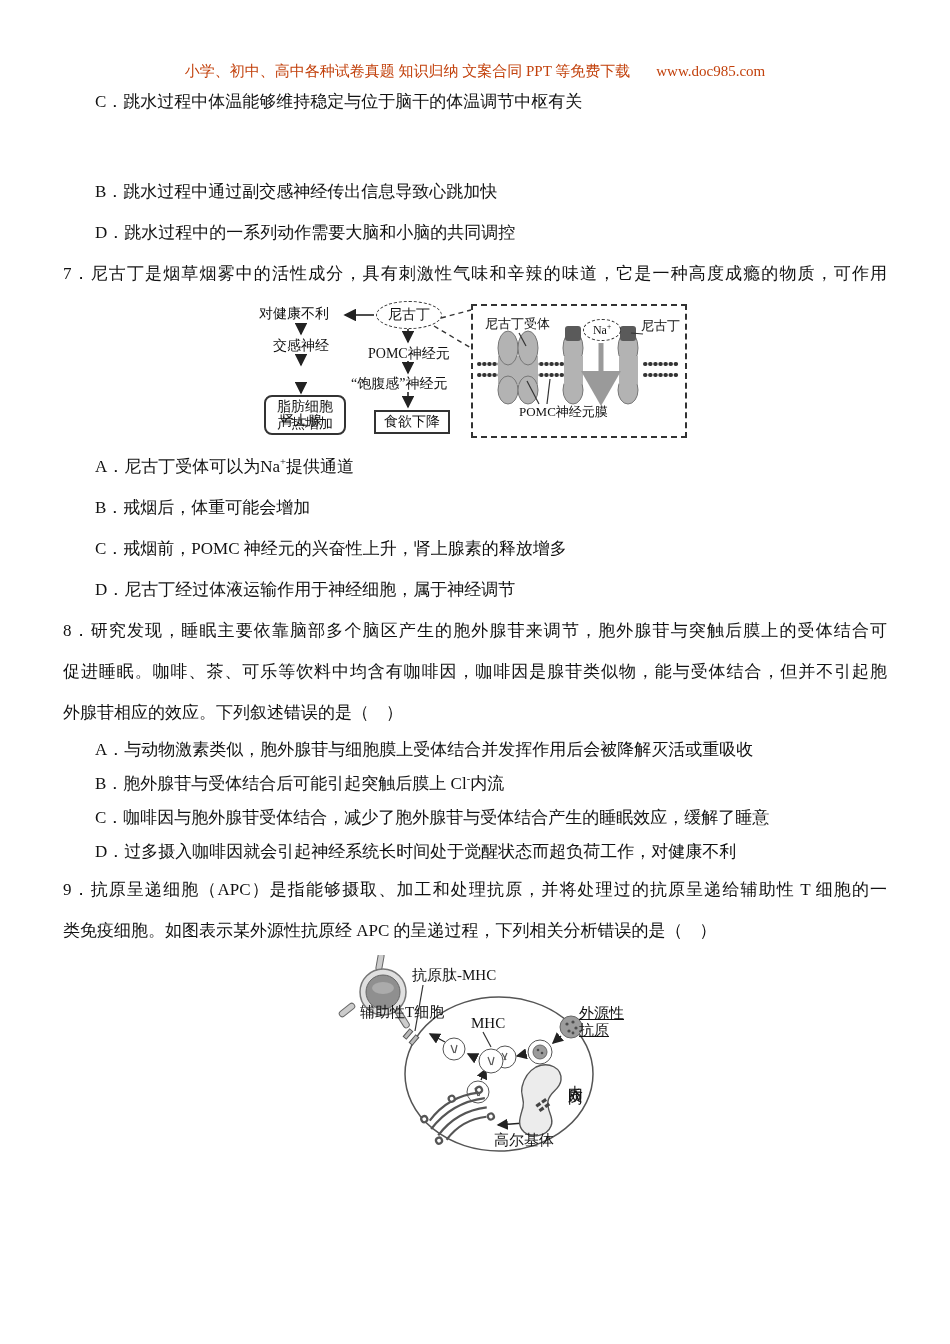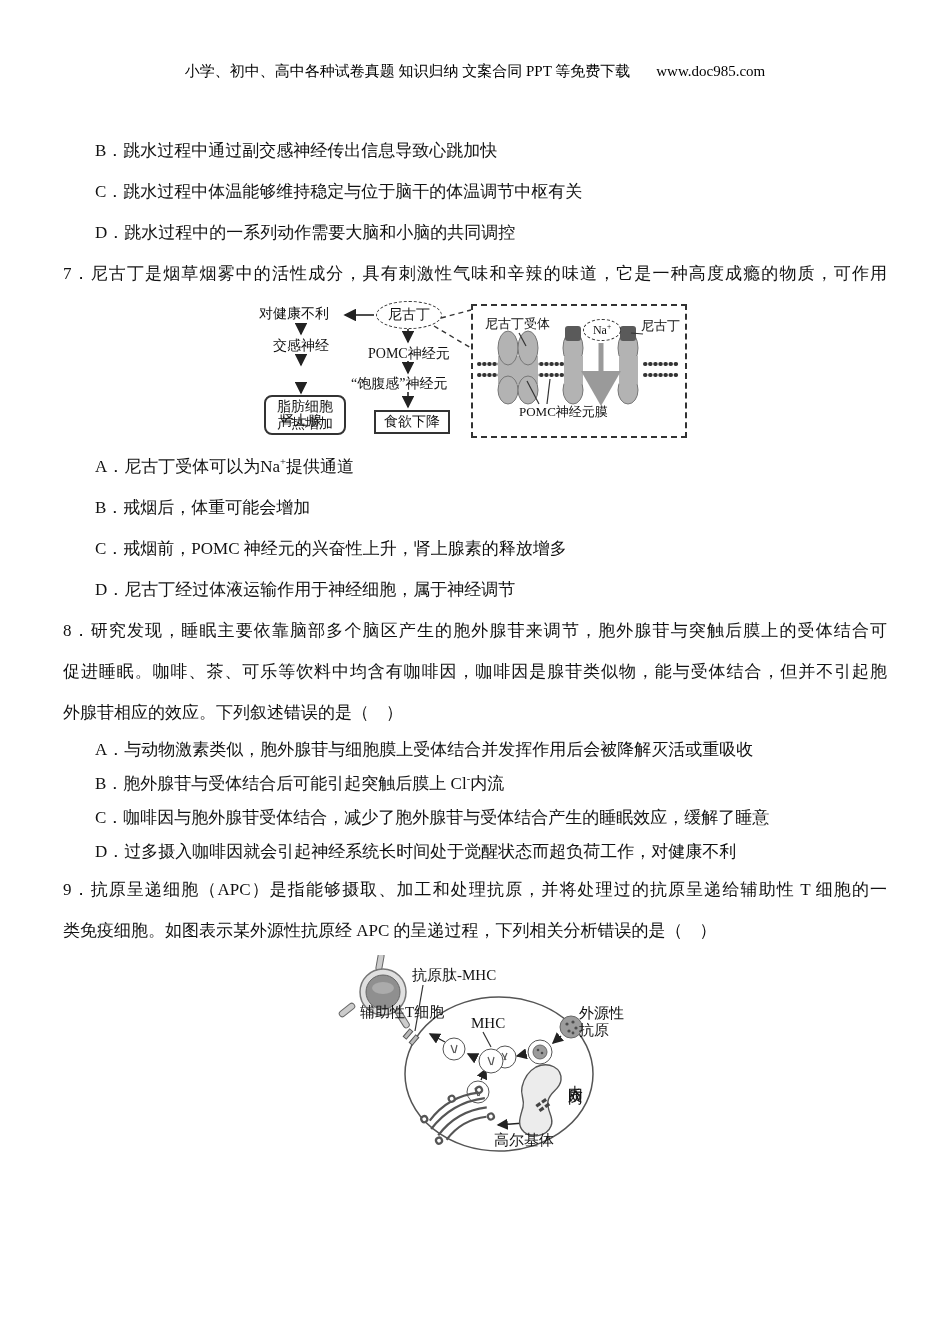--- a/index.html
+++ b/index.html
@@ -1,18 +1,18 @@
 <!DOCTYPE html>
 <html><head>
 <meta charset="utf-8">
 <style>
   html,body{margin:0;padding:0;background:#ffffff;}
   .page{position:relative;width:950px;height:1344px;background:#fff;overflow:hidden;
         font-family:"Liberation Serif","DejaVu Serif",serif;color:#111;}
-  .hdr{padding-top:62px;text-align:center;font-size:15px;color:#000000;white-space:nowrap;}
+  .hdr{padding-top:62px;text-align:center;font-size:15px;color:#c2410c;white-space:nowrap;}
   .hdr .url{margin-left:26px;}
   .content{margin-left:63px;width:824px;}
   .line{height:41px;line-height:41px;font-size:17px;}
   .line.tight{height:34px;line-height:34px;}
   .line.j{text-align:justify;text-align-last:justify;}
   .opt{padding-left:32px;}
   .first{margin-top:49px;}
   sup{font-size:0.62em;vertical-align:super;line-height:0;}
   
   .diag7{position:relative;width:470px;height:148px;margin:2px 0 2px 172px;font-size:14px;}
@@ -36,22 +36,22 @@
 <body>
 
 <div class="page">
 
   <div class="hdr">
     <span>小学、初中、高中各种试卷真题 知识归纳 文案合同 PPT 等免费下载</span><span class="url">www.doc985.com</span>
   </div>
 
   <div class="content">
 
+    <div class="line opt"><span>C．跳水过程中体温能够维持稳定与位于脑干的体温调节中枢有关</span></div>
     <div class="line opt first"><span>B．跳水过程中通过副交感神经传出信息导致心跳加快</span></div>
-    <div class="line opt"><span>C．跳水过程中体温能够维持稳定与位于脑干的体温调节中枢有关</span></div>
     <div class="line opt"><span>D．跳水过程中的一系列动作需要大脑和小脑的共同调控</span></div>
 
     <div class="line j">7．尼古丁是烟草烟雾中的活性成分，具有刺激性气味和辛辣的味道，它是一种高度成瘾的物质，可作用</div>
 
     <div class="diag7">
       <svg class="svgabs" width="470" height="148" viewBox="0 0 470 148">
         <defs>
           <marker id="ah" markerWidth="9" markerHeight="8" refX="7" refY="4" orient="auto">
             <path d="M0,0 L8,4 L0,8 z" fill="#222"></path>
           </marker>
@@ -235,21 +235,21 @@
               <rect x="0" y="-5" width="5" height="3.2"></rect>
             <rect x="-7" y="0.5" width="5" height="3.2"></rect>
               <rect x="0" y="0.5" width="5" height="3.2"></rect>
           </g>
         </g>
       </svg>
 
       <div class="lbl" style="left:92px;top:12px;">抗原肽-MHC</div>
       <div class="lbl" style="left:4px;top:49px;margin-left:36px;">辅助性T细胞</div>
       <div class="lbl" style="left:151px;top:60px;">MHC</div>
-      <div class="lbl" style="left:259px;top:50px;">
+      <div class="lbl" style="left:259px;top:50px;text-decoration:underline;">
         <div>外源性</div>
         <div>抗原</div>
       </div>
       <div class="lbl vert" style="left:246px;top:118px;">内质网</div>
       <div class="lbl" style="left:174px;top:177px;text-align:right;">高尔基体</div>
     </div>
 
   </div>
 </div>
 

